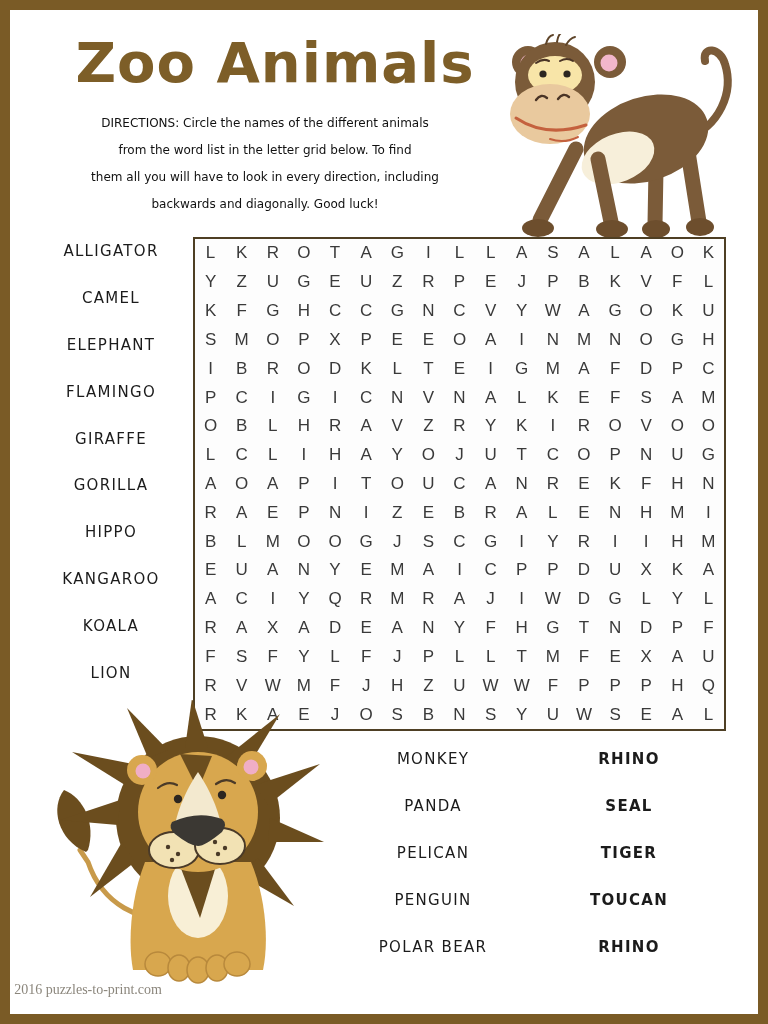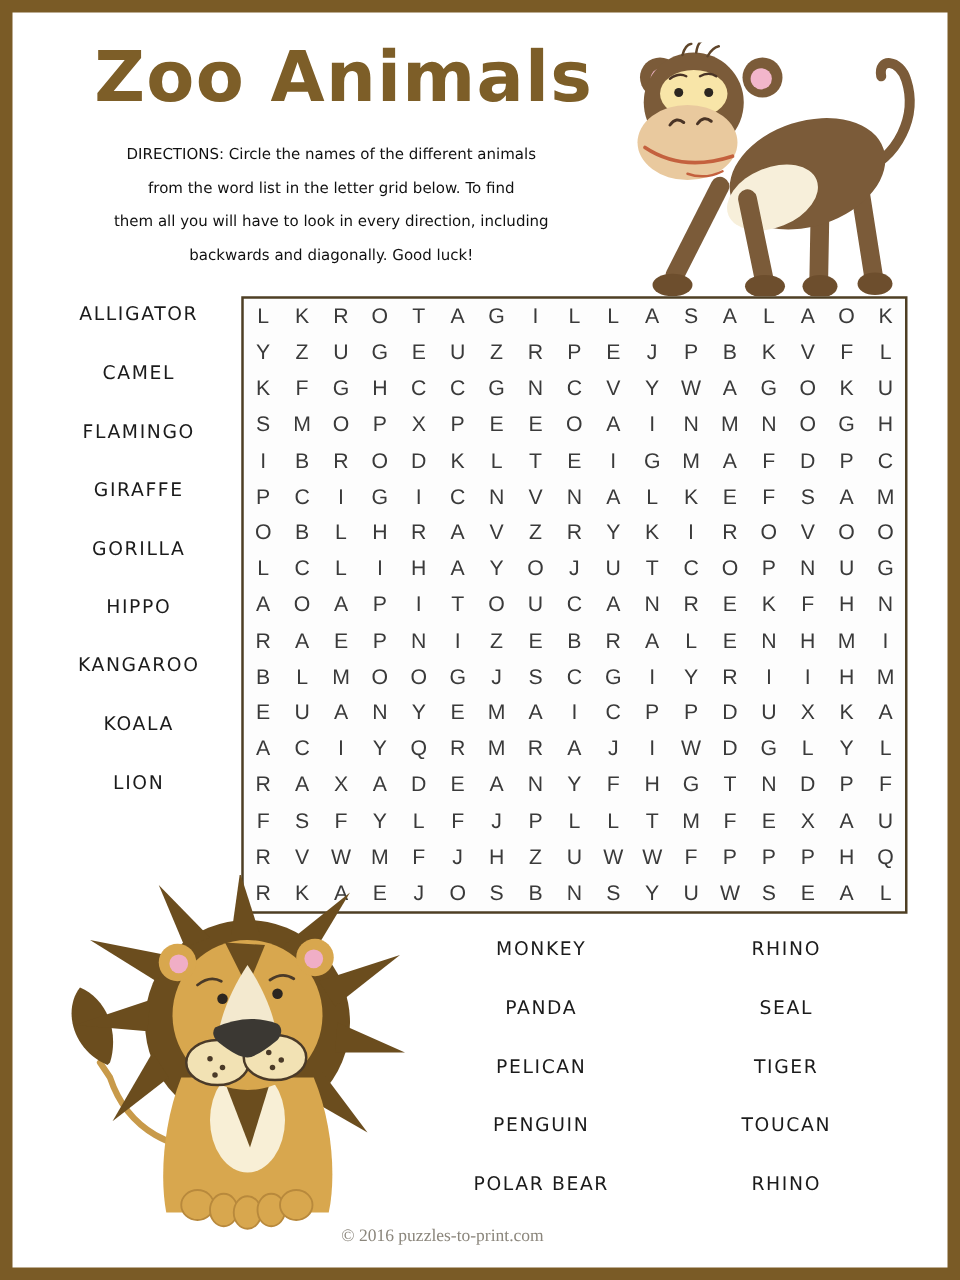--- a/index.html
+++ b/index.html
@@ -16,22 +16,22 @@
         font-size:15px;letter-spacing:1.3px;color:#1b1b1b;white-space:nowrap;}
   .grid{position:absolute;left:193px;top:237px;width:533px;height:494px;
         box-sizing:border-box;border:2px solid #4e3f24;background:#fdfdfd;
         display:grid;grid-template-columns:repeat(17,1fr);grid-auto-rows:1fr;z-index:1;}
   .cell{display:flex;align-items:center;justify-content:center;
         font-family:"Liberation Sans",sans-serif;font-size:17px;color:#3a3a3a;}
   .monkey{position:absolute;left:498px;top:34px;width:252px;height:203px;z-index:3;}
   .lion{position:absolute;left:30px;top:700px;width:318px;height:284px;z-index:3;}
   .bottom-col{position:absolute;top:736px;width:170px;z-index:1;}
   .bottom-col.c1{left:348px;}
-  .bottom-col.c2{left:544px;}
-  .footer{position:absolute;left:0;top:982px;width:708px;text-align:center;
+  .bottom-col.c2{left:544px;font-weight:bold;}
+  .footer{position:absolute;left:0;top:982px;width:708px;
           font-family:"Liberation Serif",serif;font-size:14px;color:#8b867c;z-index:1;}
 </style>
 </head>
 <body>
 
 <div class="page">
   <div class="frame"></div>
 
   <div class="title">Zoo Animals</div>
 
@@ -66,20 +66,21 @@
     <circle cx="69" cy="40" r="3.6" fill="#2c2620"></circle>
     <ellipse cx="52" cy="80" rx="40" ry="30" fill="#e9c99e"></ellipse>
     <path d="M38 66 q5 -7 11 -2 M60 65 q5 -7 11 -2" fill="none" stroke="#4a3426" stroke-width="2.4" stroke-linecap="round"></path>
     <path d="M18 84 Q 48 104 88 91" fill="none" stroke="#c4613e" stroke-width="3" stroke-linecap="round"></path>
     <path d="M52 105 q14 5 28 -2" fill="none" stroke="#c4613e" stroke-width="2" stroke-linecap="round"></path>
   </svg>
 
   <div class="side-list">
       <div class="word">ALLIGATOR</div>
       <div class="word">CAMEL</div>
+      <div class="word">ELEPHANT</div>
       <div class="word">FLAMINGO</div>
       <div class="word">GIRAFFE</div>
       <div class="word">GORILLA</div>
       <div class="word">HIPPO</div>
       <div class="word">KANGAROO</div>
       <div class="word">KOALA</div>
       <div class="word">LION</div>
     </div>
 
   <div class="grid">

